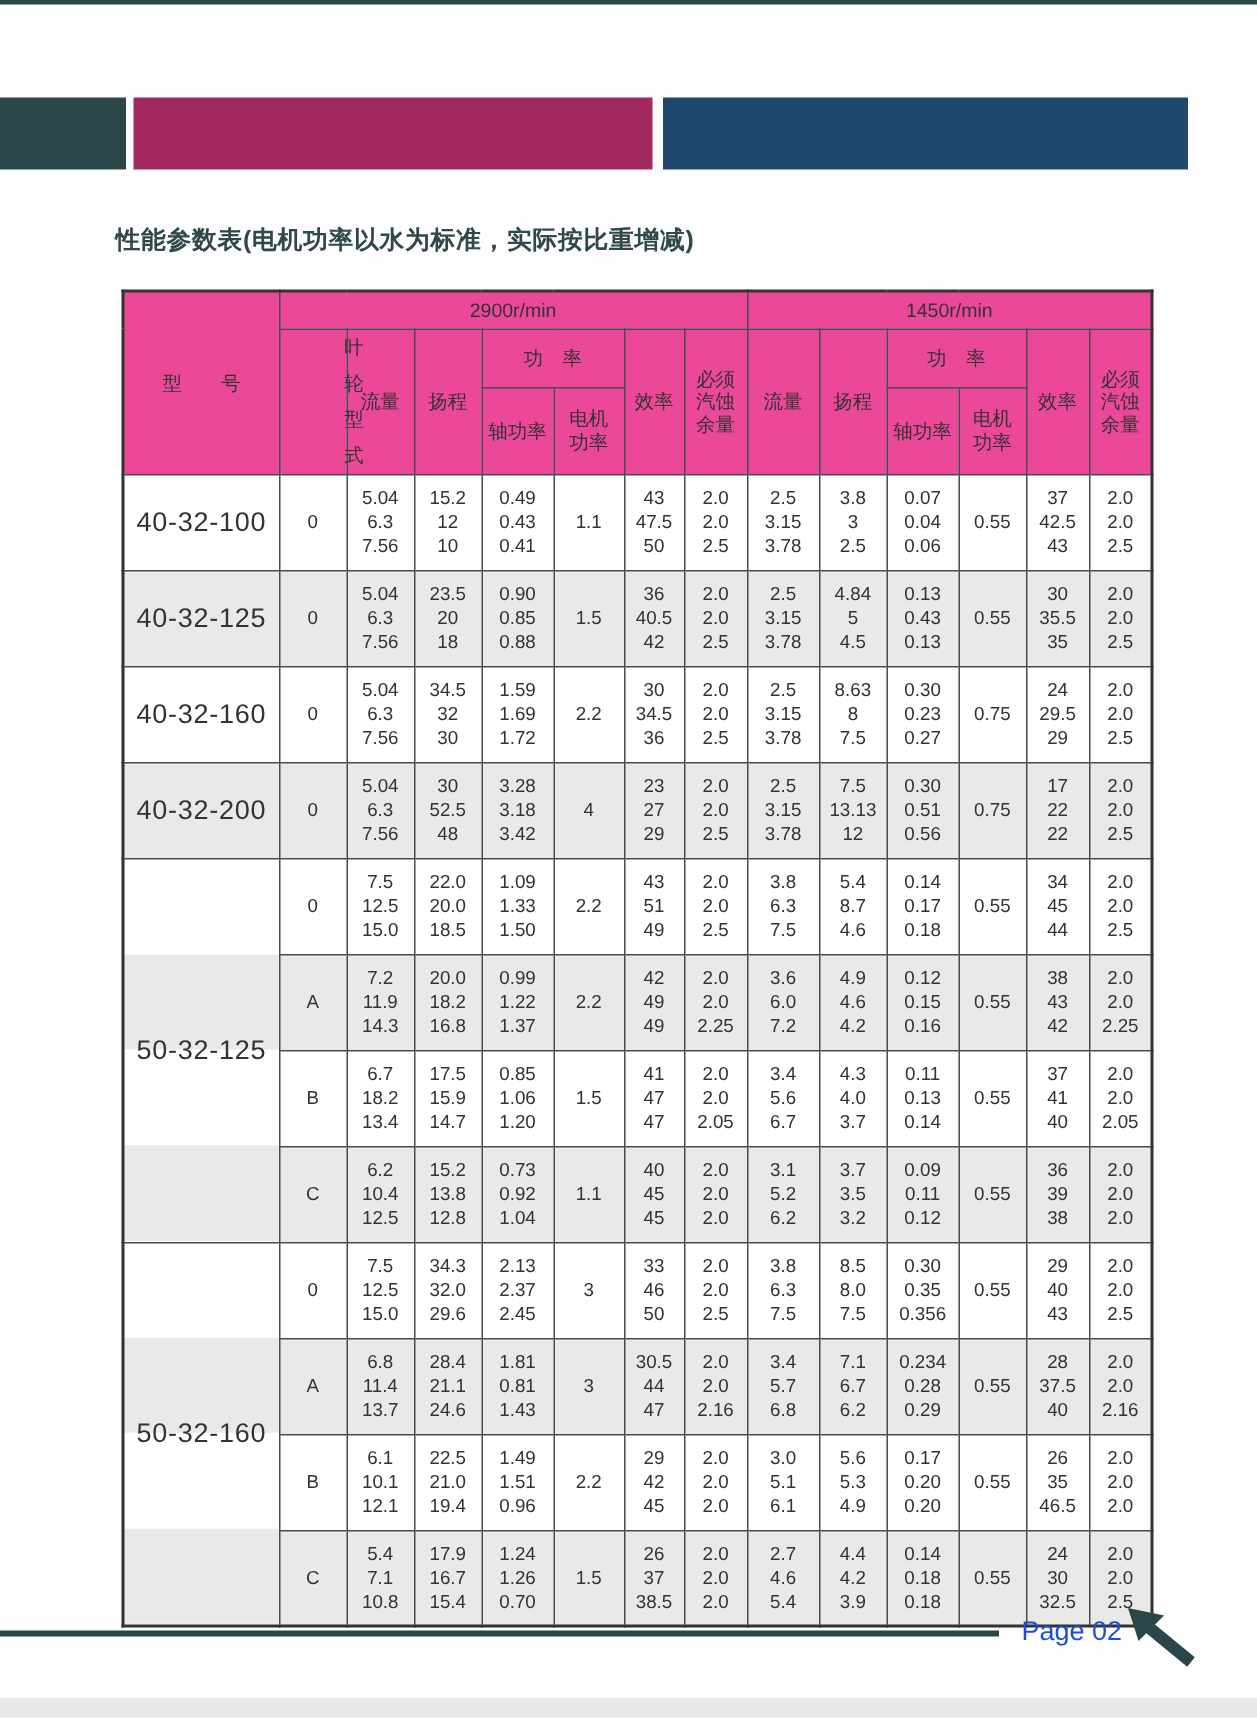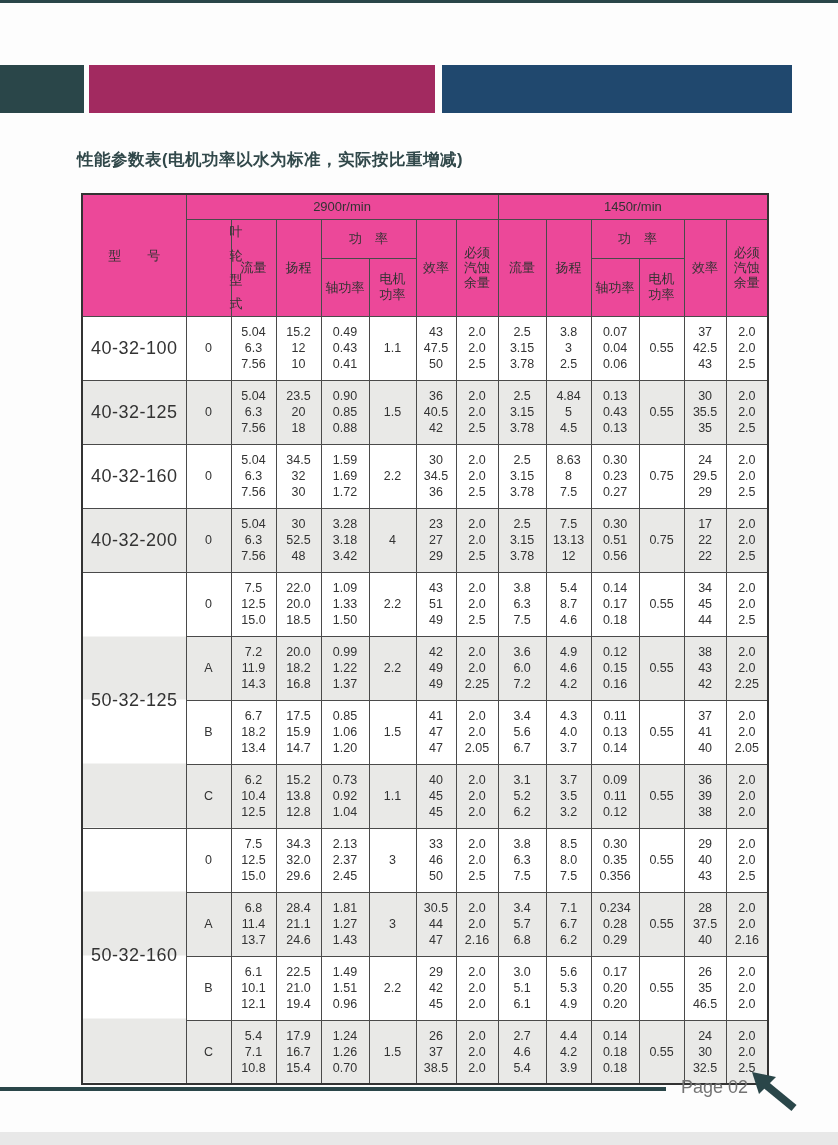--- a/index.html
+++ b/index.html
@@ -36,21 +36,21 @@
   tbody tr{height:64px;}
   tbody td{font-size:12.5px;}
   tbody td div{line-height:16px;}
   tr.stripe td{background:var(--stripe);}
   td.model{font-size:18px;letter-spacing:0.5px;color:#2e2e2e;}
   td.model.striped-span{background:linear-gradient(to bottom,
       #fff 0%,#fff 25%,var(--stripe) 25%,var(--stripe) 50%,
       #fff 50%,#fff 75%,var(--stripe) 75%,var(--stripe) 100%);}
   
   #footer-rule{position:absolute;left:0;top:1087px;width:666px;height:4px;background:var(--teal);}
-  #page-number{position:absolute;left:681px;top:1077px;font-size:18px;color:#737373;}
+  #page-number{position:absolute;left:681px;top:1077px;font-size:18px;color:#1d4ed8;}
   #arrow{position:absolute;left:746px;top:1068px;}
 </style>
 </head>
 <body>
 
 <div id="page">
   <div id="top-edge" class="edge-bar"></div>
 
   <div id="bar-teal" class="accent"></div>
   <div id="bar-magenta" class="accent"></div>
@@ -683,21 +683,21 @@
             <div>11.4</div>
             <div>13.7</div>
           </td>
           <td>
             <div>28.4</div>
             <div>21.1</div>
             <div>24.6</div>
           </td>
           <td>
             <div>1.81</div>
-            <div>1.27</div>
+            <div>0.81</div>
             <div>1.43</div>
           </td>
           <td>
             <div>3</div>
           </td>
           <td>
             <div>30.5</div>
             <div>44</div>
             <div>47</div>
           </td>

